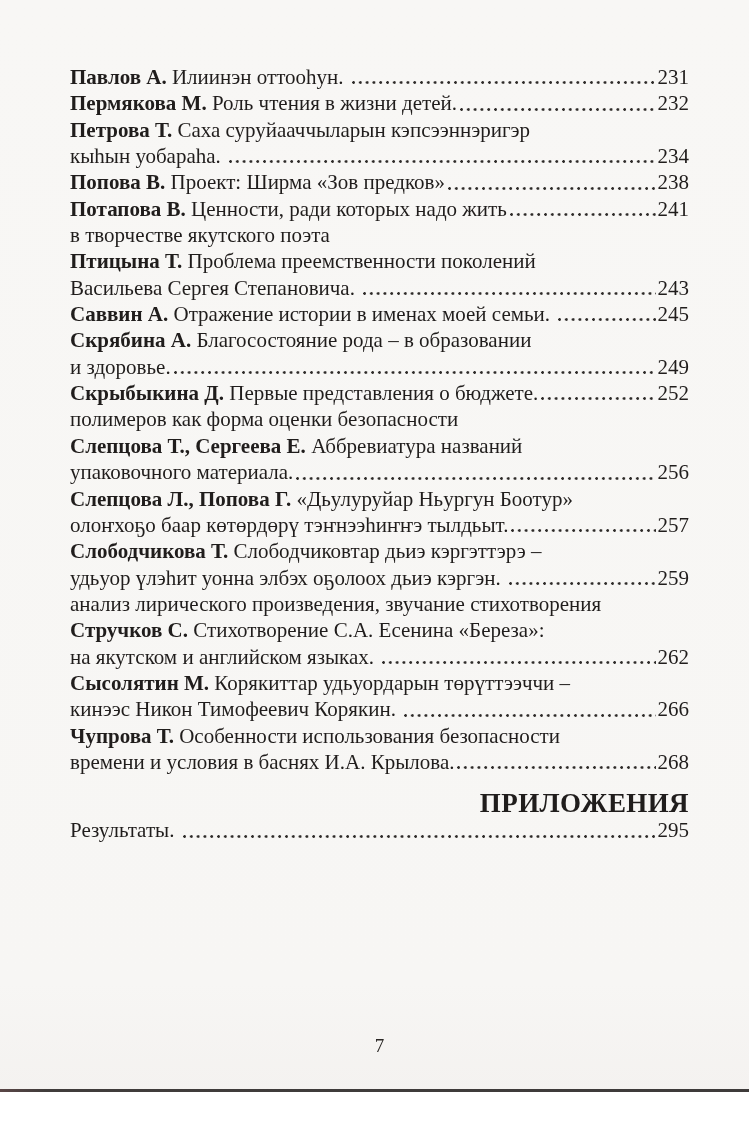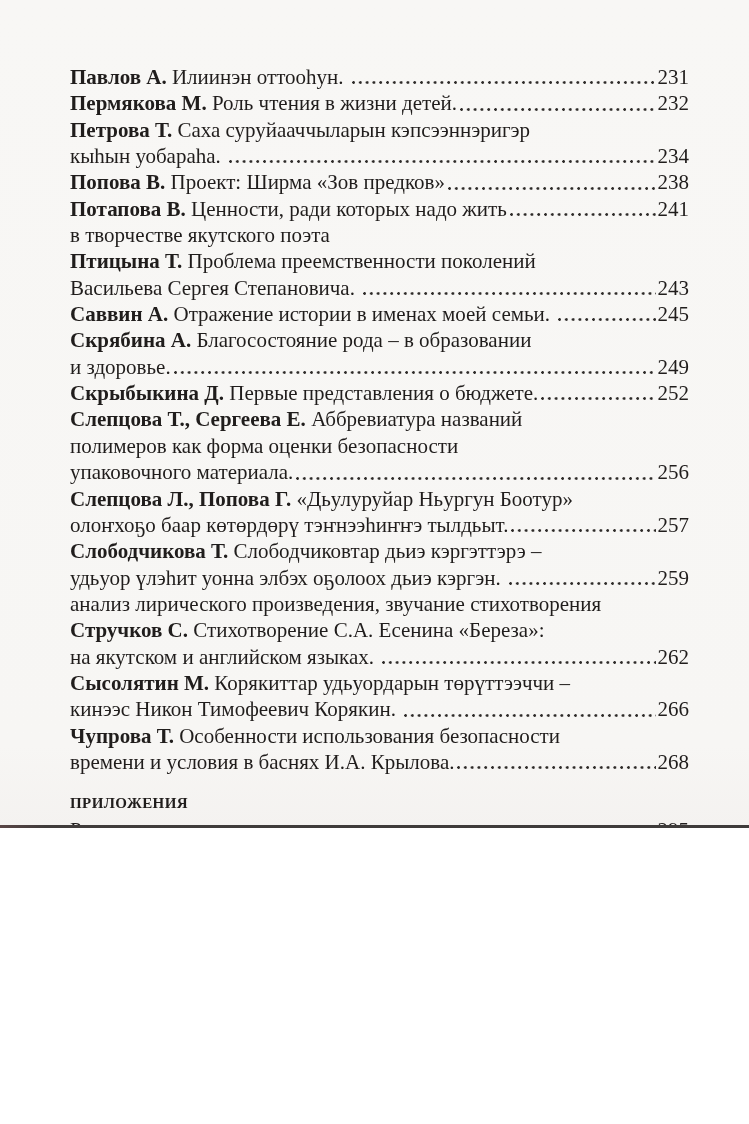--- a/index.html
+++ b/index.html
@@ -7,21 +7,21 @@
     padding: 0;
   }
   body {
     width: 749px;
     height: 1124px;
     font-family: "Liberation Serif", "DejaVu Serif", serif;
   }
   .page {
     position: relative;
     width: 749px;
-    height: 828px;
+    height: 1092px;
     overflow: hidden;
     background: linear-gradient(180deg, #f8f7f5 0%, #f7f6f4 90%, #f4f2f0 100%);
     color: #201d1c;
   }
   .toc {
     position: absolute;
     left: 70px;
     top: 64px;
     width: 619px;
   }
@@ -45,24 +45,25 @@
     min-width: 8px;
   }
   .toc-line .pagenum {
     text-align: right;
   }
   .appendix {
     margin-top: 15px;
   }
   .appendix-header {
     margin: 0;
-    font-size: 15px;
+    font-size: 27px;
     line-height: 27px;
     font-weight: bold;
     letter-spacing: 0.4px;
+    text-align: right;
   }
   .page-footer {
     position: absolute;
     left: 70px;
     top: 1034px;
     width: 619px;
     text-align: center;
     font-size: 19px;
     line-height: 24px;
     color: #2a2725;
@@ -89,22 +90,22 @@
         <div class="toc-line"><span class="title">кыһын уобараһа. </span><span class="leader"></span><span class="pagenum">234</span></div>
         <div class="toc-line"><span class="author">Попова В.</span><span class="title"> Проект: Ширма «Зов предков»</span><span class="leader"></span><span class="pagenum">238</span></div>
         <div class="toc-line"><span class="author">Потапова В.</span><span class="title"> Ценности, ради которых надо жить</span><span class="leader"></span><span class="pagenum">241</span></div>
         <div class="toc-line"><span class="title">в творчестве якутского поэта</span></div>
         <div class="toc-line"><span class="author">Птицына Т.</span><span class="title"> Проблема преемственности поколений</span></div>
         <div class="toc-line"><span class="title">Васильева Сергея Степановича. </span><span class="leader"></span><span class="pagenum">243</span></div>
         <div class="toc-line"><span class="author">Саввин А.</span><span class="title"> Отражение истории в именах моей семьи. </span><span class="leader"></span><span class="pagenum">245</span></div>
         <div class="toc-line"><span class="author">Скрябина А.</span><span class="title"> Благосостояние рода – в образовании</span></div>
         <div class="toc-line"><span class="title">и здоровье.</span><span class="leader"></span><span class="pagenum">249</span></div>
         <div class="toc-line"><span class="author">Скрыбыкина Д.</span><span class="title"> Первые представления о бюджете.</span><span class="leader"></span><span class="pagenum">252</span></div>
+        <div class="toc-line"><span class="title">полимеров как форма оценки безопасности</span></div>
         <div class="toc-line"><span class="author">Слепцова Т., Сергеева Е.</span><span class="title"> Аббревиатура названий</span></div>
-        <div class="toc-line"><span class="title">полимеров как форма оценки безопасности</span></div>
         <div class="toc-line"><span class="title">упаковочного материала.</span><span class="leader"></span><span class="pagenum">256</span></div>
         <div class="toc-line"><span class="author">Слепцова Л., Попова Г.</span><span class="title"> «Дьулуруйар Ньургун Боотур»</span></div>
         <div class="toc-line"><span class="title">олоҥхоҕо баар көтөрдөрү тэҥнээһиҥҥэ тылдьыт.</span><span class="leader"></span><span class="pagenum">257</span></div>
         <div class="toc-line"><span class="author">Слободчикова Т.</span><span class="title"> Слободчиковтар дьиэ кэргэттэрэ –</span></div>
         <div class="toc-line"><span class="title">удьуор үлэһит уонна элбэх оҕолоох дьиэ кэргэн. </span><span class="leader"></span><span class="pagenum">259</span></div>
         <div class="toc-line"><span class="title">анализ лирического произведения, звучание стихотворения</span></div>
         <div class="toc-line"><span class="author">Стручков С.</span><span class="title"> Стихотворение С.А. Есенина «Береза»:</span></div>
         <div class="toc-line"><span class="title">на якутском и английском языках. </span><span class="leader"></span><span class="pagenum">262</span></div>
         <div class="toc-line"><span class="author">Сысолятин М.</span><span class="title"> Корякиттар удьуордарын төрүттээччи –</span></div>
         <div class="toc-line"><span class="title">кинээс Никон Тимофеевич Корякин. </span><span class="leader"></span><span class="pagenum">266</span></div>

